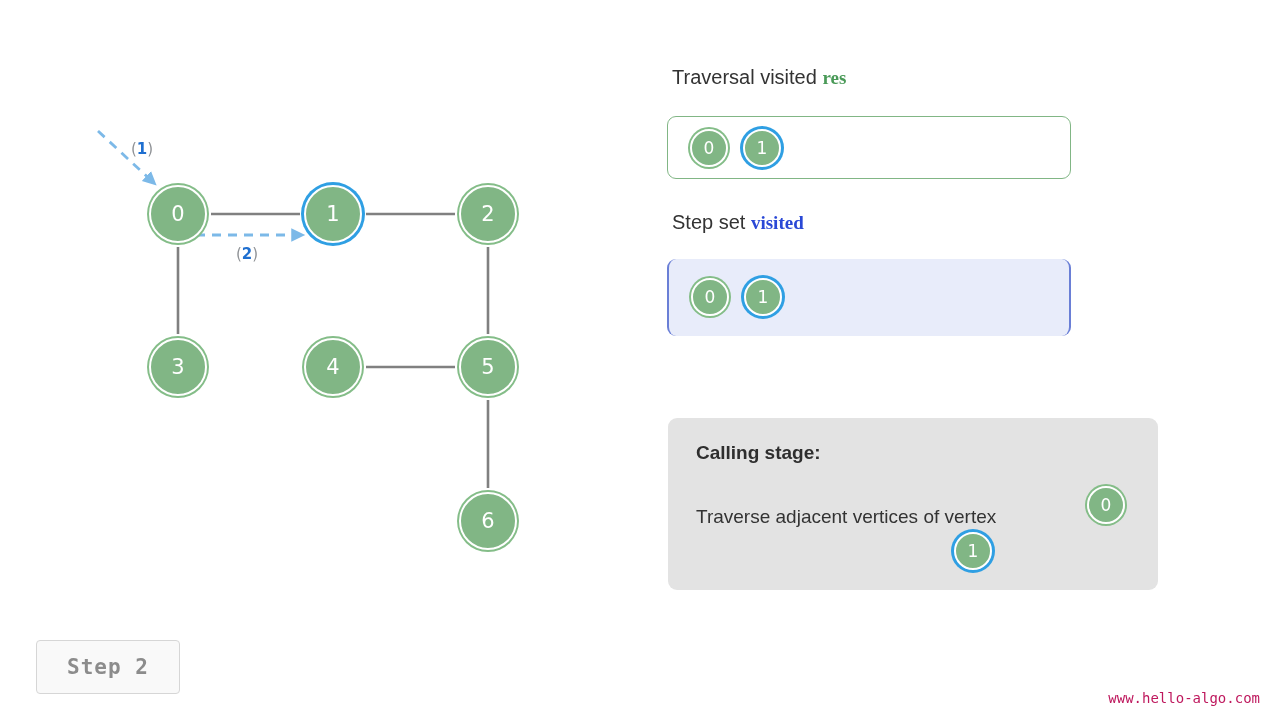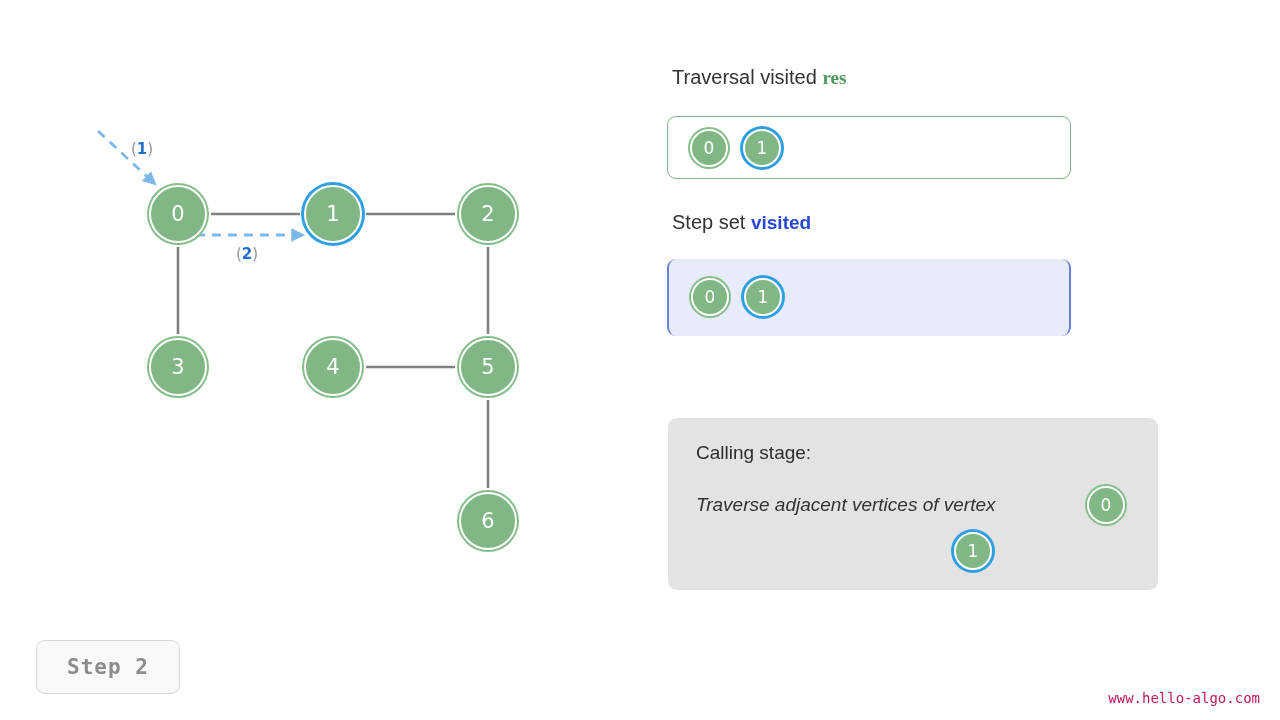--- a/index.html
+++ b/index.html
@@ -81,21 +81,21 @@
     white-space: nowrap;
     user-select: none;
   }
   .code-green {
     font-family: Liberation Serif, serif;
     font-weight: 700;
     color: #4a9a58;
     font-size: 19px;
   }
   .code-blue {
-    font-family: Liberation Sans, sans-serif;
+    font-family: Liberation Serif, serif;
     font-weight: 700;
     color: #2a48d6;
     font-size: 19px;
     margin-top: 40px;
   }
 
   #res-box {
     position: absolute;
     left: 1px; top: 116px;
     width: 404px; height: 63px;
@@ -125,21 +125,21 @@
     left: 2px; top: 418px;
     width: 490px; height: 172px;
     box-sizing: border-box;
     background: #e3e3e3;
     border-radius: 9px;
   }
   #calling-stage .title {
     position: absolute;
     left: 28px; top: 24px;
     font-size: 19px;
-    font-weight: 400;
+    font-weight: 700;
     color: #2e2e2e;
     white-space: nowrap;
   }
   .stage-line {
     position: absolute;
     font-size: 19px;
     color: #333333;
     white-space: nowrap;
   }
   .cnode {
@@ -147,21 +147,21 @@
     font-size: 17px;
   }
 
   
   #step-badge {
     position: absolute;
     left: 36px; top: 640px;
     width: 144px; height: 54px;
     box-sizing: border-box;
     border: 1.3px solid #d6d6d6;
-    border-radius: 9px;
+    border-radius: 4px;
     background: #f9f9f9;
     display: flex;
     align-items: center;
     justify-content: center;
     font-family: "DejaVu Sans Mono", monospace;
     font-weight: 700;
     font-size: 21px;
     color: #8c8c8c;
     letter-spacing: 1px;
     user-select: none;
@@ -258,21 +258,21 @@
       <span>0</span>
     </div>
     <div class="node bnode ring-blue" style="left:75px; top:19px;">
       <span>1</span>
     </div>
   </div>
 
   <div id="calling-stage">
     <div class="title">Calling stage:</div>
 
-    <div class="stage-line" style="left:28px; top:76px;font-style:italic;">
+    <div class="stage-line" style="left:28px; top:88px;">
       <span>Traverse adjacent vertices of vertex</span>
     </div>
     <div class="node cnode ring-green" style="left:419px; top:68px;">
       <span>0</span>
     </div>
 
     <div class="node cnode ring-blue" style="left:286px; top:114px;">
       <span>1</span>
     </div>
   </div>

